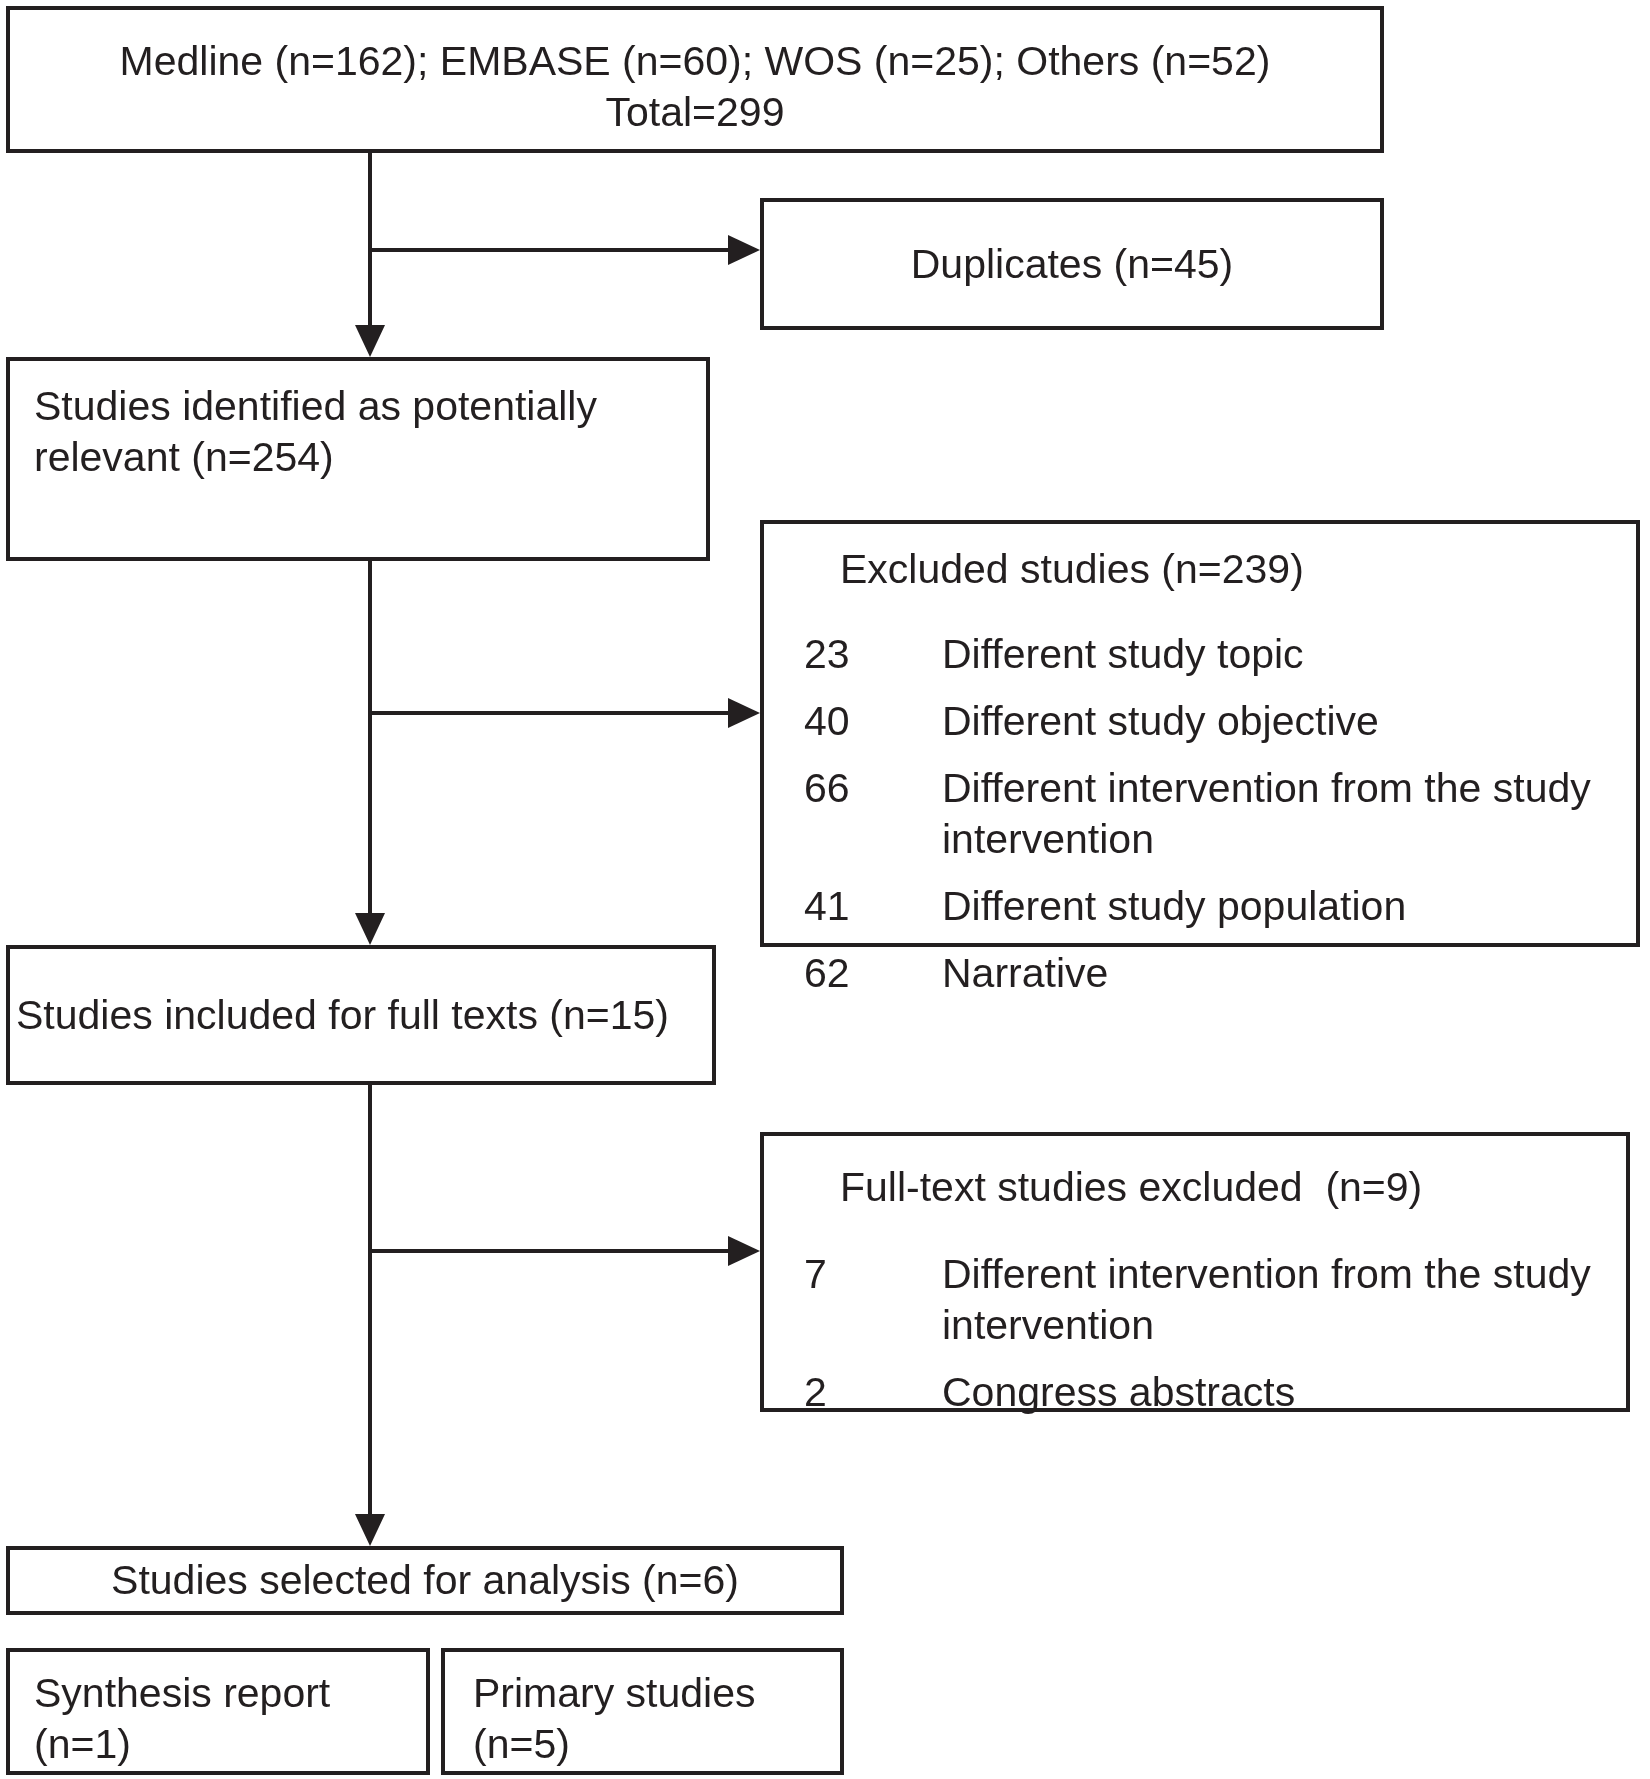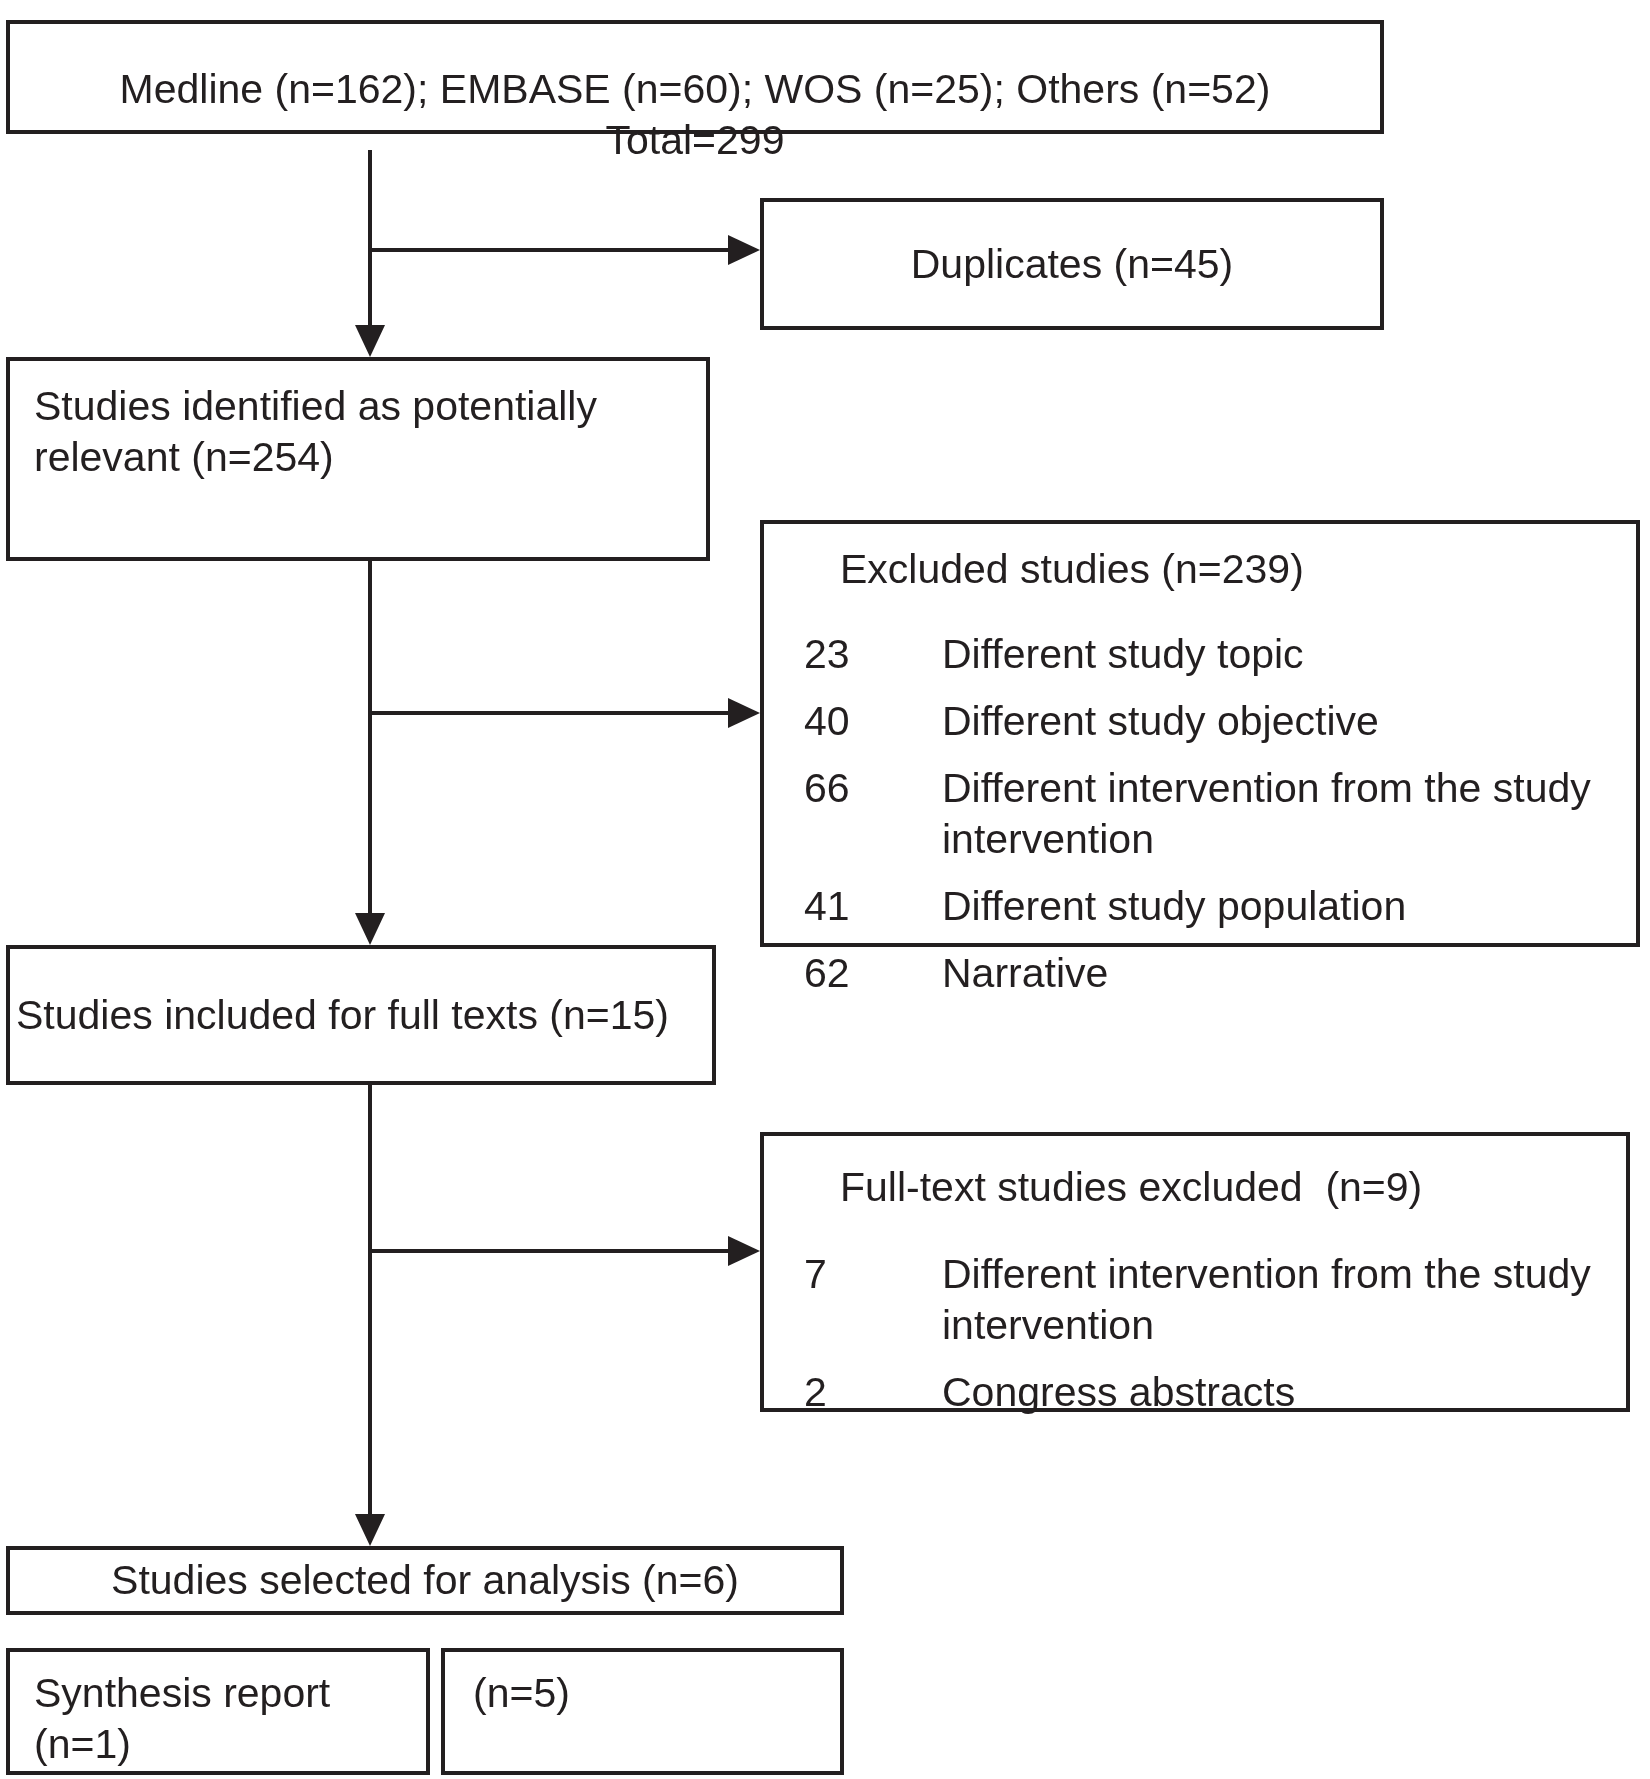--- a/index.html
+++ b/index.html
@@ -41,21 +41,21 @@
     border-top:15px solid transparent;
     border-bottom:15px solid transparent;
     border-left:32px solid var(--ink);
   }
 </style>
 </head>
 <body>
 
 <div class="canvas">
 
-  <div class="box" style="left:6px;top:20px;width:1378px;height:114px;padding-top:40px;text-align:center;">
+  <div class="box" style="left:6px;top:6px;width:1378px;height:147px;padding-top:26px;text-align:center;">
     <div>Medline (n=162); EMBASE (n=60); WOS (n=25); Others (n=52)</div>
     <div>Total=299</div>
   </div>
 
   <div class="box center-both" style="left:760px;top:198px;width:624px;height:132px;">
     <div>Duplicates (n=45)</div>
   </div>
 
   <div class="box" style="left:6px;top:357px;width:704px;height:204px;padding:20px 10px 0 24px;">
     <div>Studies identified as potentially</div>
@@ -95,20 +95,21 @@
   <div class="box center-both" style="left:6px;top:1546px;width:838px;height:69px;">
     <div>Studies selected for analysis (n=6)</div>
   </div>
 
   <div class="box" style="left:6px;top:1648px;width:424px;height:127px;padding:16px 10px 0 24px;">
     <div>Synthesis report</div>
     <div>(n=1)</div>
   </div>
 
   <div class="box" style="left:441px;top:1648px;width:403px;height:127px;padding:16px 10px 0 28px;">
+    <div>Primary studies</div>
     <div>(n=5)</div>
   </div>
 
   <div class="vline" style="left:368px;top:150px;width:4px;height:177px;"></div>
   <div class="ah-down" style="left:355px;top:325px;"></div>
 
   <div class="hline" style="left:368px;top:248px;width:360px;height:4px;"></div>
   <div class="ah-right" style="left:728px;top:235px;"></div>
 
   <div class="vline" style="left:368px;top:561px;width:4px;height:352px;"></div>

